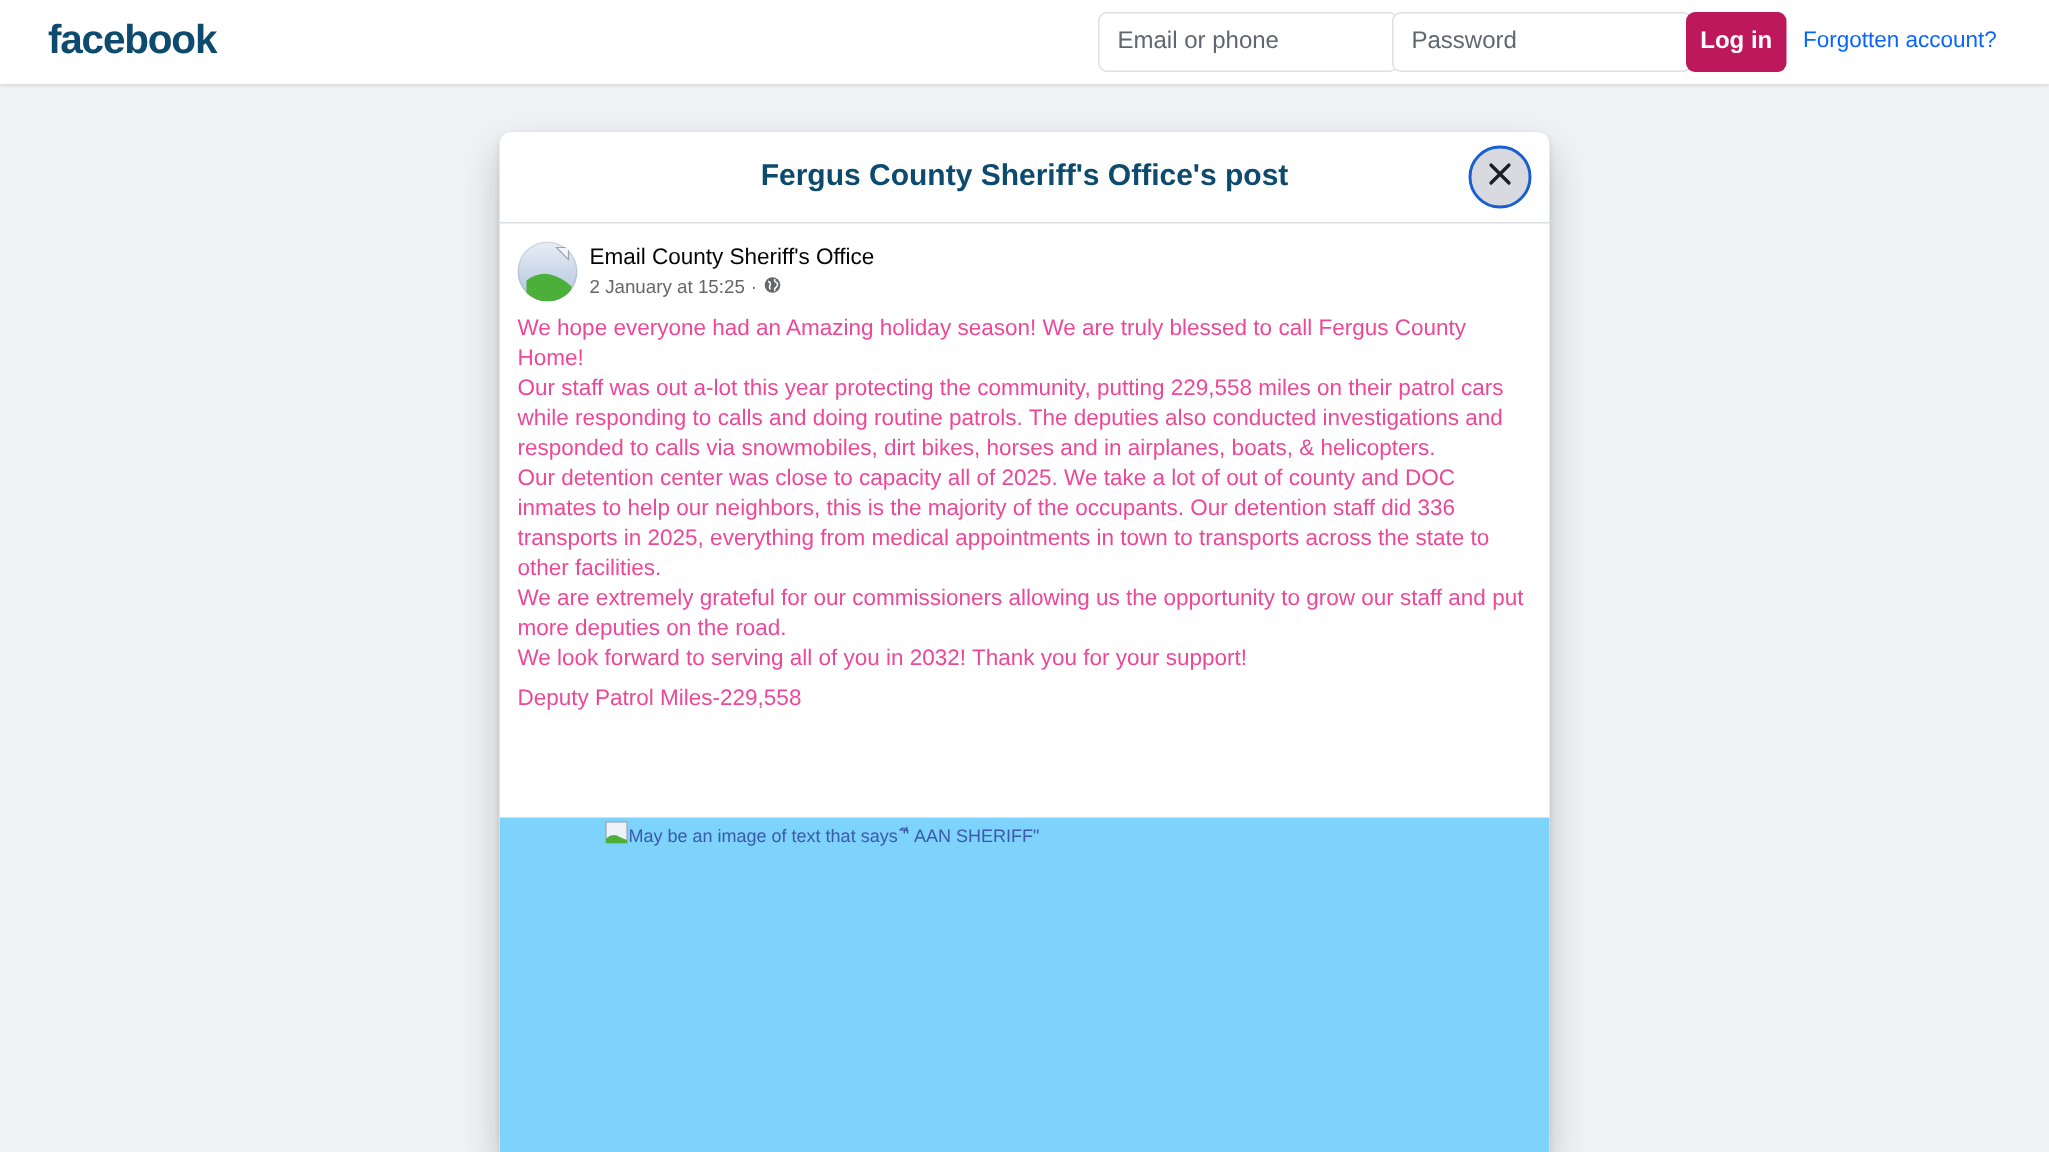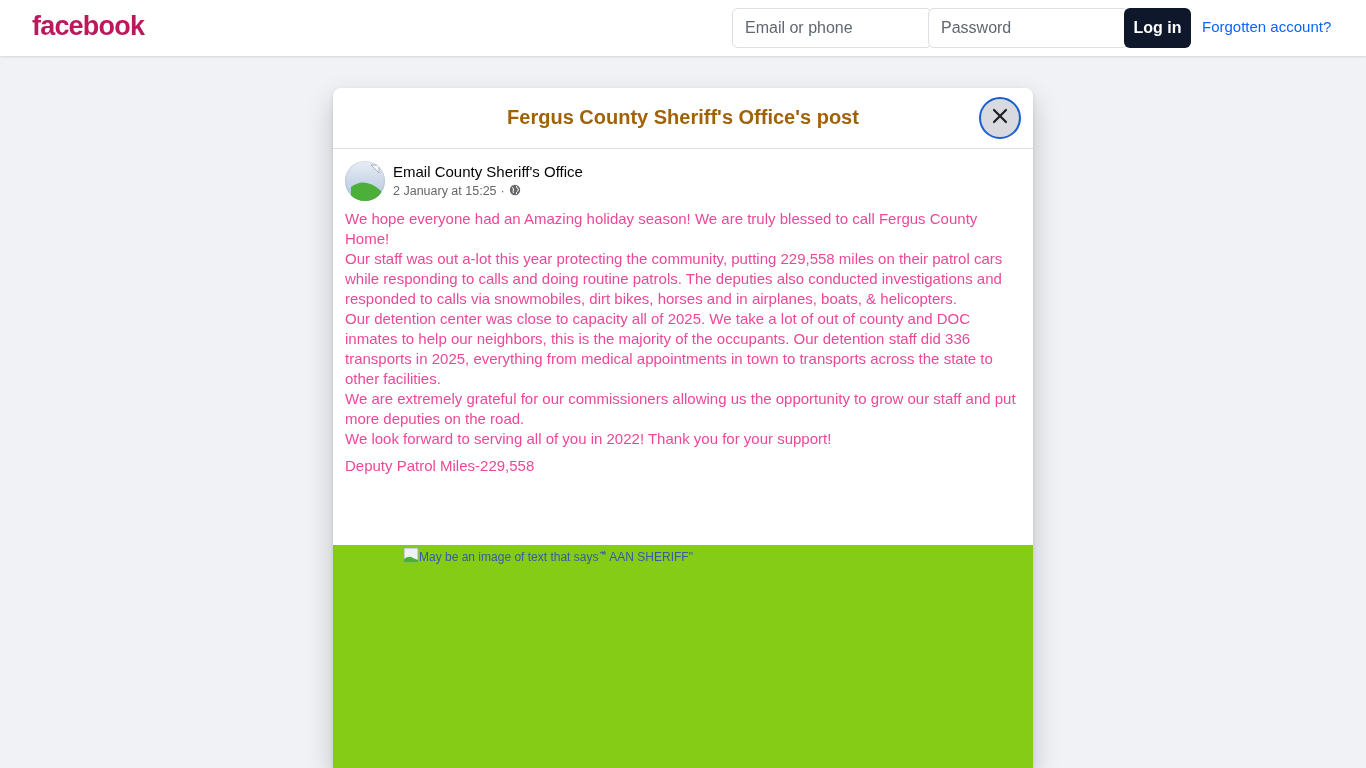--- a/index.html
+++ b/index.html
@@ -13,55 +13,55 @@
   .topbar {
     position: absolute; left: 0; top: 0; width: 1366px; height: 56px;
     background: #ffffff;
     box-shadow: 0 1px 2px rgba(0,0,0,0.12);
     z-index: 2;
   }
   .logo {
     position: absolute; left: 32px; top: 11px;
     font-family: "Liberation Sans", sans-serif;
     font-weight: bold; font-size: 27px; letter-spacing: -0.8px;
-    color: #be185d;
+    color: #0c4a6e;
   }
   .login-input {
     position: absolute; top: 8px; height: 40px; width: 200px;
     border: 1px solid #dddfe2; border-radius: 6px;
     background: #fff; padding: 0 12px;
     font-family: "Liberation Sans", sans-serif; font-size: 16px; color: #701a75;
     outline: none;
   }
   .login-input::placeholder { color: #606770; }
   .email-input { left: 732px; }
   .password-input { left: 928px; }
   .login-btn {
     position: absolute; left: 1124px; top: 8px; width: 67px; height: 40px;
-    background: #0f172a; color: #fff; border: none; border-radius: 6px;
+    background: #be185d; color: #fff; border: none; border-radius: 6px;
     font-family: "Liberation Sans", sans-serif; font-weight: bold; font-size: 16px;
     cursor: pointer;
   }
   .forgot-link {
     position: absolute; left: 1202px; top: 18px;
     font-size: 15px; color: #0866ff; text-decoration: none; white-space: nowrap;
   }
   .dialog {
     position: absolute; left: 333px; top: 88px; width: 700px; height: 680px;
     background: #ffffff; border-radius: 8px 8px 0 0;
     box-shadow: 0 12px 28px rgba(0,0,0,0.2), 0 2px 4px rgba(0,0,0,0.1);
     overflow: hidden;
   }
   .dialog-header {
     height: 61px; border-bottom: 1px solid #dadde1;
     position: relative;
   }
   .dialog-title {
     position: absolute; left: 0; right: 0; top: 18px; text-align: center;
-    font-weight: bold; font-size: 20px; color: #a16207;
+    font-weight: bold; font-size: 20px; color: #0c4a6e;
   }
   .close-btn {
     position: absolute; right: 12px; top: 9px; width: 42px; height: 42px;
     border-radius: 50%; background: #d8dadf;
     border: 2px solid #1a5fd0;
     display: flex; align-items: center; justify-content: center; cursor: pointer;
   }
   .post-header { position: relative; height: 52px; }
   .avatar {
     position: absolute; left: 12px; top: 12px; width: 40px; height: 40px;
@@ -78,21 +78,21 @@
     font-size: 12.5px; color: #65676b; display: flex; gap: 4px;
   }
   .post-body {
     padding: 8px 12px 0 12px;
     font-size: 15px; line-height: 20px; color: #ec4899;
   }
   .post-body p { margin: 0; }
   .stats { margin-top: 7px; }
   .image-area {
     position: absolute; left: 0; top: 457px; width: 700px; height: 223px;
-    background: #84cc16;
+    background: #7dd3fc;
   }
   .image-alt {
     position: absolute; left: 70px; top: 2px; display: flex; align-items: center;
     font-size: 12px; color: #3a5aa8;
   }
 </style>
 </head>
 <body>
 
 <header class="topbar">
@@ -134,21 +134,21 @@
       </span>
     </div>
   </div>
 
   <div class="post-body">
     <div>
       <p>We hope everyone had an Amazing holiday season! We are truly blessed to call Fergus County Home!</p>
       <p>Our staff was out a-lot this year protecting the community, putting 229,558 miles on their patrol cars while responding to calls and doing routine patrols. The deputies also conducted investigations and responded to calls via snowmobiles, dirt bikes, horses and in airplanes, boats, &amp; helicopters.</p>
       <p>Our detention center was close to capacity all of 2025. We take a lot of out of county and DOC inmates to help our neighbors, this is the majority of the occupants. Our detention staff did 336 transports in 2025, everything from medical appointments in town to transports across the state to other facilities.</p>
       <p>We are extremely grateful for our commissioners allowing us the opportunity to grow our staff and put more deputies on the road.</p>
-      <p>We look forward to serving all of you in 2022! Thank you for your support!</p>
+      <p>We look forward to serving all of you in 2032! Thank you for your support!</p>
     </div>
     <div class="stats">
       <p>Deputy Patrol Miles-229,558</p>
     </div>
   </div>
 
   <div class="image-area">
     <div class="image-alt">
       <span>
         <svg width="16" height="16" viewBox="0 0 16 16">

